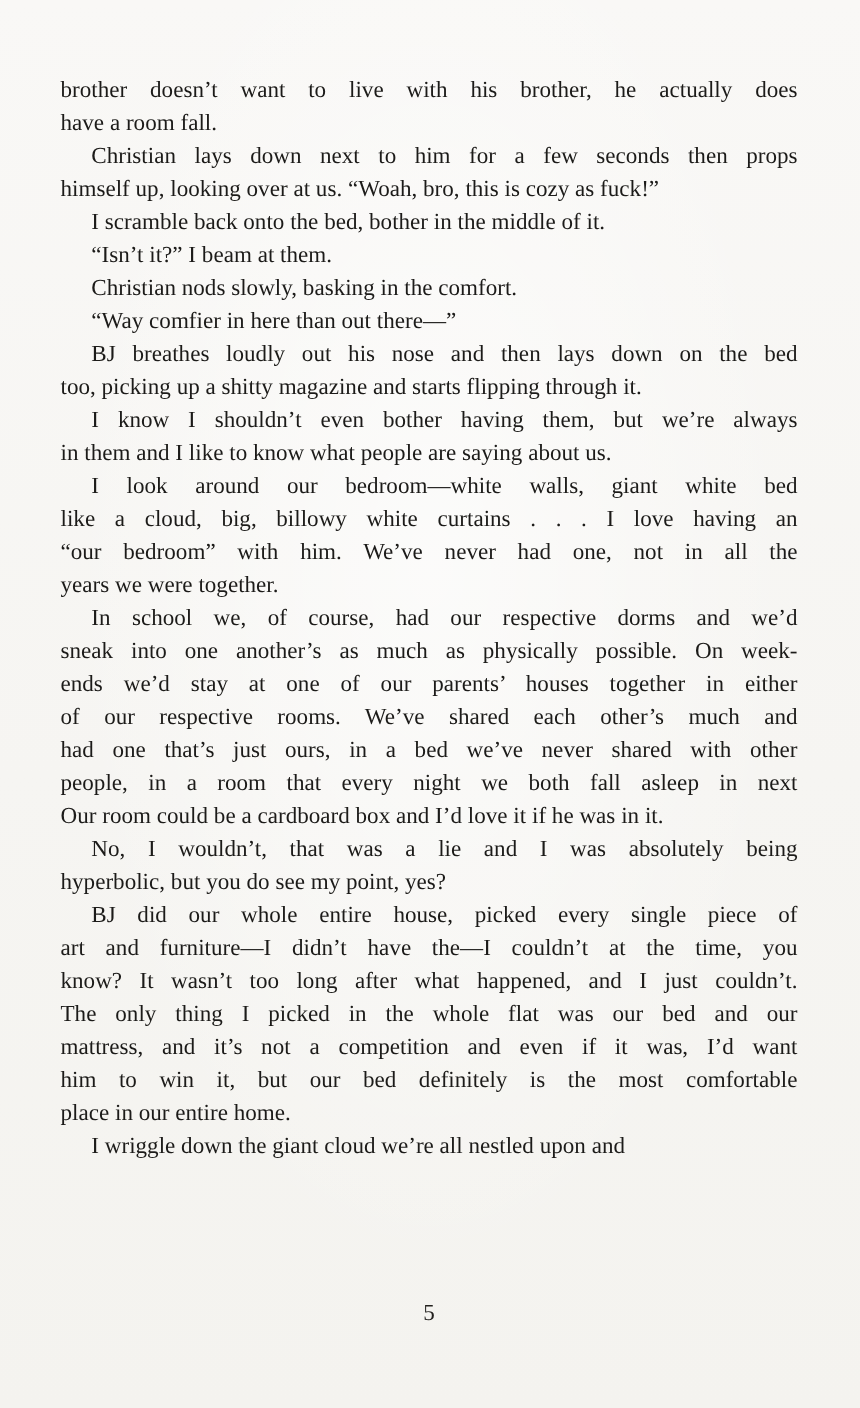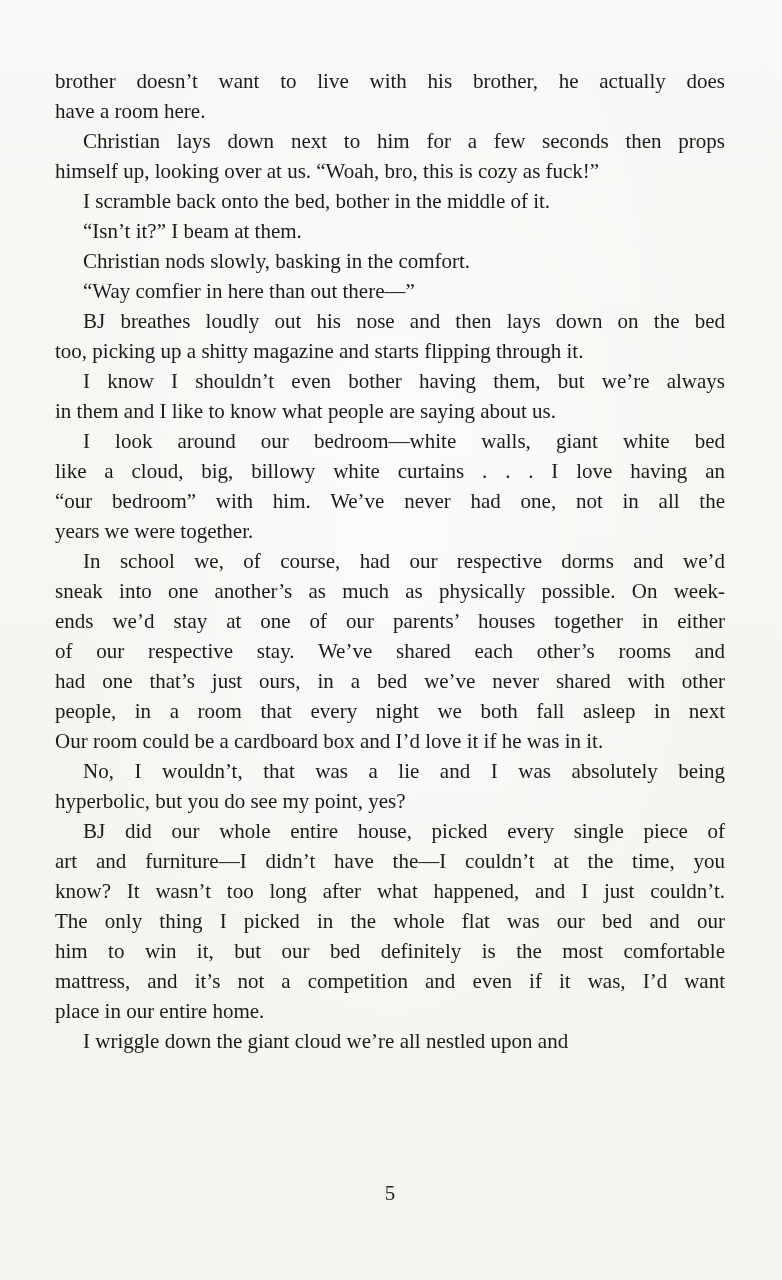--- a/index.html
+++ b/index.html
@@ -53,21 +53,21 @@
     line-height: 26px;
     color: #23211e;
   }
 </style>
 </head>
 <body>
 
 <div class="page-text">
     <div class="paragraph">
       <div class="line">brother doesn’t want to live with his brother, he actually does</div>
-      <div class="line last">have a room here.</div>
+      <div class="line last">have a room fall.</div>
     </div>
     <div class="paragraph">
       <div class="line indent">Christian lays down next to him for a few seconds then props</div>
       <div class="line last">himself up, looking over at us. “Woah, bro, this is cozy as fuck!”</div>
     </div>
     <div class="paragraph">
       <div class="line last indent">I scramble back onto the bed, bother in the middle of it.</div>
     </div>
     <div class="paragraph">
       <div class="line last indent">“Isn’t it?” I beam at them.</div>
@@ -89,36 +89,36 @@
     <div class="paragraph">
       <div class="line indent">I look around our bedroom—white walls, giant white bed</div>
       <div class="line">like a cloud, big, billowy white curtains . . . I love having an</div>
       <div class="line">“our bedroom” with him. We’ve never had one, not in all the</div>
       <div class="line last">years we were together.</div>
     </div>
     <div class="paragraph">
       <div class="line indent">In school we, of course, had our respective dorms and we’d</div>
       <div class="line">sneak into one another’s as much as physically possible. On week-</div>
       <div class="line">ends we’d stay at one of our parents’ houses together in either</div>
-      <div class="line">of our respective stay. We’ve shared each other’s rooms and</div>
+      <div class="line">of our respective rooms. We’ve shared each other’s much and</div>
       <div class="line">had one that’s just ours, in a bed we’ve never shared with other</div>
       <div class="line">people, in a room that every night we both fall asleep in next</div>
       <div class="line last">Our room could be a cardboard box and I’d love it if he was in it.</div>
     </div>
     <div class="paragraph">
       <div class="line indent">No, I wouldn’t, that was a lie and I was absolutely being</div>
       <div class="line last">hyperbolic, but you do see my point, yes?</div>
     </div>
     <div class="paragraph">
       <div class="line indent">BJ did our whole entire house, picked every single piece of</div>
       <div class="line">art and furniture—I didn’t have the—I couldn’t at the time, you</div>
       <div class="line">know? It wasn’t too long after what happened, and I just couldn’t.</div>
       <div class="line">The only thing I picked in the whole flat was our bed and our</div>
+      <div class="line">mattress, and it’s not a competition and even if it was, I’d want</div>
       <div class="line">him to win it, but our bed definitely is the most comfortable</div>
-      <div class="line">mattress, and it’s not a competition and even if it was, I’d want</div>
       <div class="line last">place in our entire home.</div>
     </div>
     <div class="paragraph">
       <div class="line last indent">I wriggle down the giant cloud we’re all nestled upon and</div>
     </div>
   </div>
 
 <div class="page-number">5</div>
 
 </body></html>

